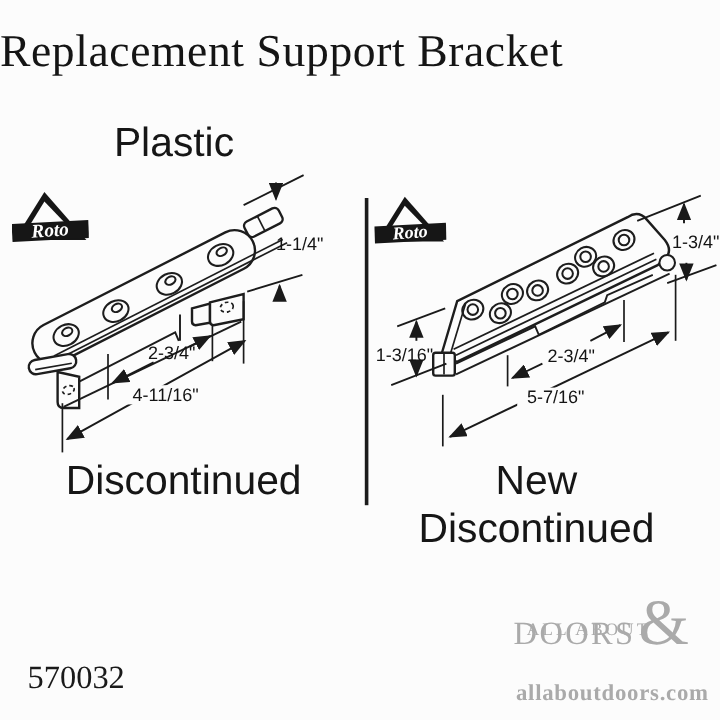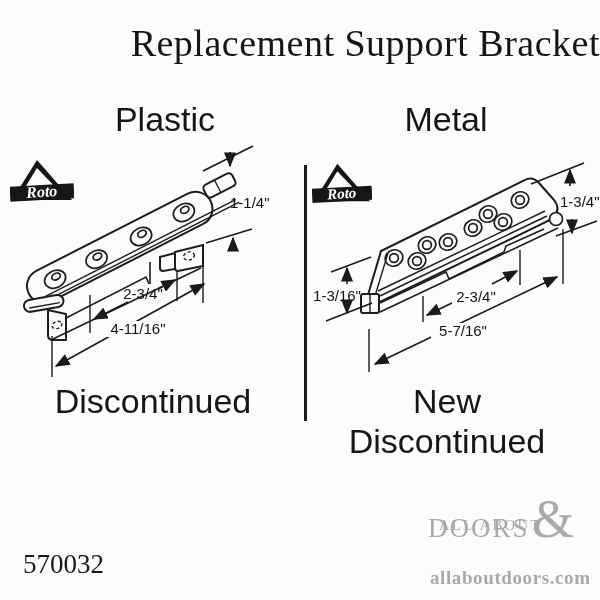--- a/index.html
+++ b/index.html
@@ -1,19 +1,19 @@
 <!DOCTYPE html>
 <html><head>
 <meta charset="utf-8">
 <style>
   html,body{margin:0;padding:0;background:#e8e8e8;}
   #page{position:relative;width:600px;height:600px;background:#fcfcfc;overflow:hidden;
         font-family:"Liberation Sans",sans-serif;color:#111;}
   .abs{position:absolute;}
-  #title{left:0;top:21px;width:600px;text-align:right;
+  #title{left:0;top:21px;width:600px;text-align:left;
          font-family:"Liberation Serif",serif;font-size:38px;letter-spacing:.5px;color:#151515;}
   .mat-label{width:250px;text-align:center;font-size:34px;color:#161616;}
   .status-label{width:250px;text-align:center;font-size:34px;line-height:40px;color:#161616;}
   .status-label span{display:block;}
   #sku{left:23px;top:549px;font-family:"Liberation Serif",serif;font-size:27px;color:#1a1a1a;}
   #divider{left:304px;top:165px;width:3px;height:256px;background:#1c1c1c;}
   svg text{font-family:"Liberation Sans",sans-serif;font-size:15px;fill:#141414;}
   .logo-text{font-family:"Liberation Serif",serif;font-style:italic;font-weight:bold;font-size:16px;fill:#fff;}
   
   #wm{left:428px;top:498px;width:160px;height:92px;color:#aaa;font-family:"Liberation Serif",serif;}
@@ -24,22 +24,21 @@
   #wm-l3{left:0px;top:41px;font-size:27px;letter-spacing:.5px;}
   #wm-url{left:2px;top:69px;font-size:19px;font-weight:bold;letter-spacing:.6px;}
 </style>
 </head>
 <body>
 
 <div id="page">
 
   <div id="title" class="abs">Replacement Support Bracket</div>
 
-  <div class="abs mat-label" style="left:40px;top:100px;">Plastic</div>
-  <div class="abs mat-label" style="left:321px;top:100px;">Metal</div>
+  <div class="abs mat-label" style="left:20px;top:100px;">Plastic</div>
 
   <div id="divider" class="abs"></div>
 
   <svg class="abs" style="left:10px;top:158px;" width="64" height="47" viewBox="0 0 64 47">
     <polygon points="2,42 27,2 62,42" fill="#161616"></polygon>
     <polygon points="11,36 27,10 52,36" fill="#fcfcfc"></polygon>
     <rect x="0" y="27" width="64" height="15" fill="#161616" transform="rotate(-3 32 34)"></rect>
     <text class="logo-text" x="32" y="39" text-anchor="middle" transform="rotate(-4 32 38)">Roto</text>
   </svg>
 

